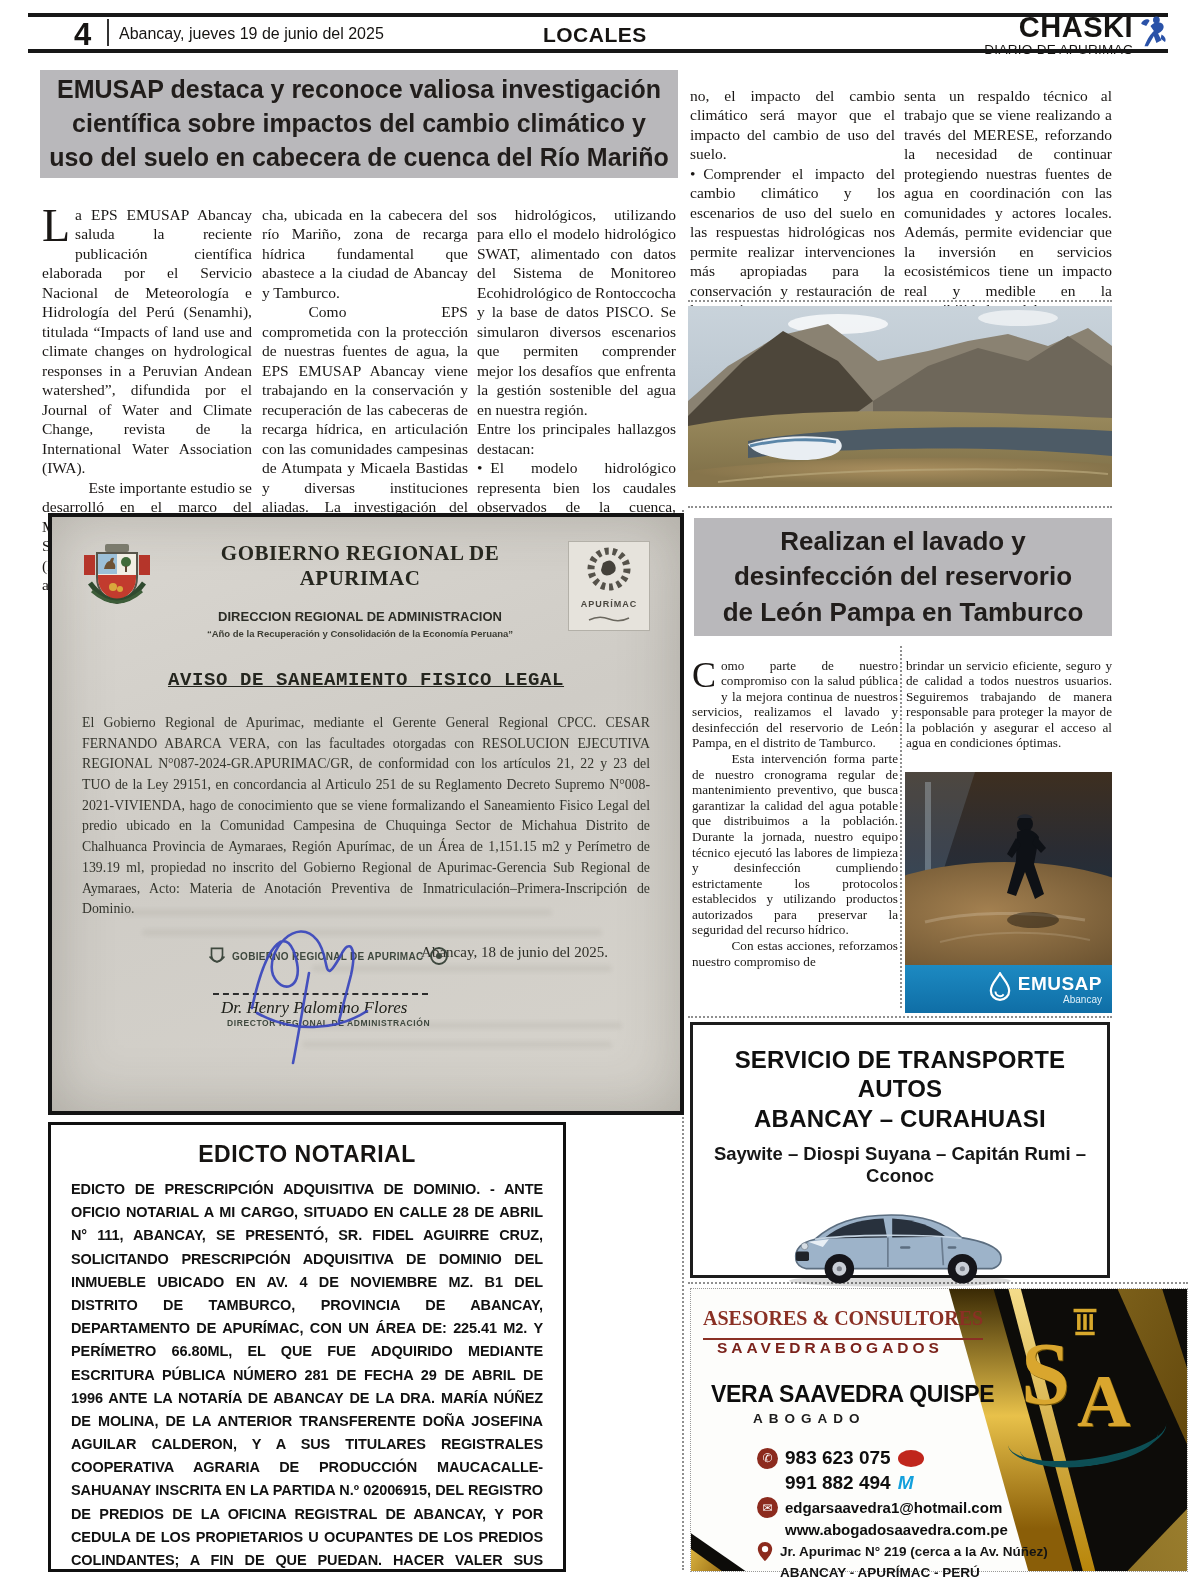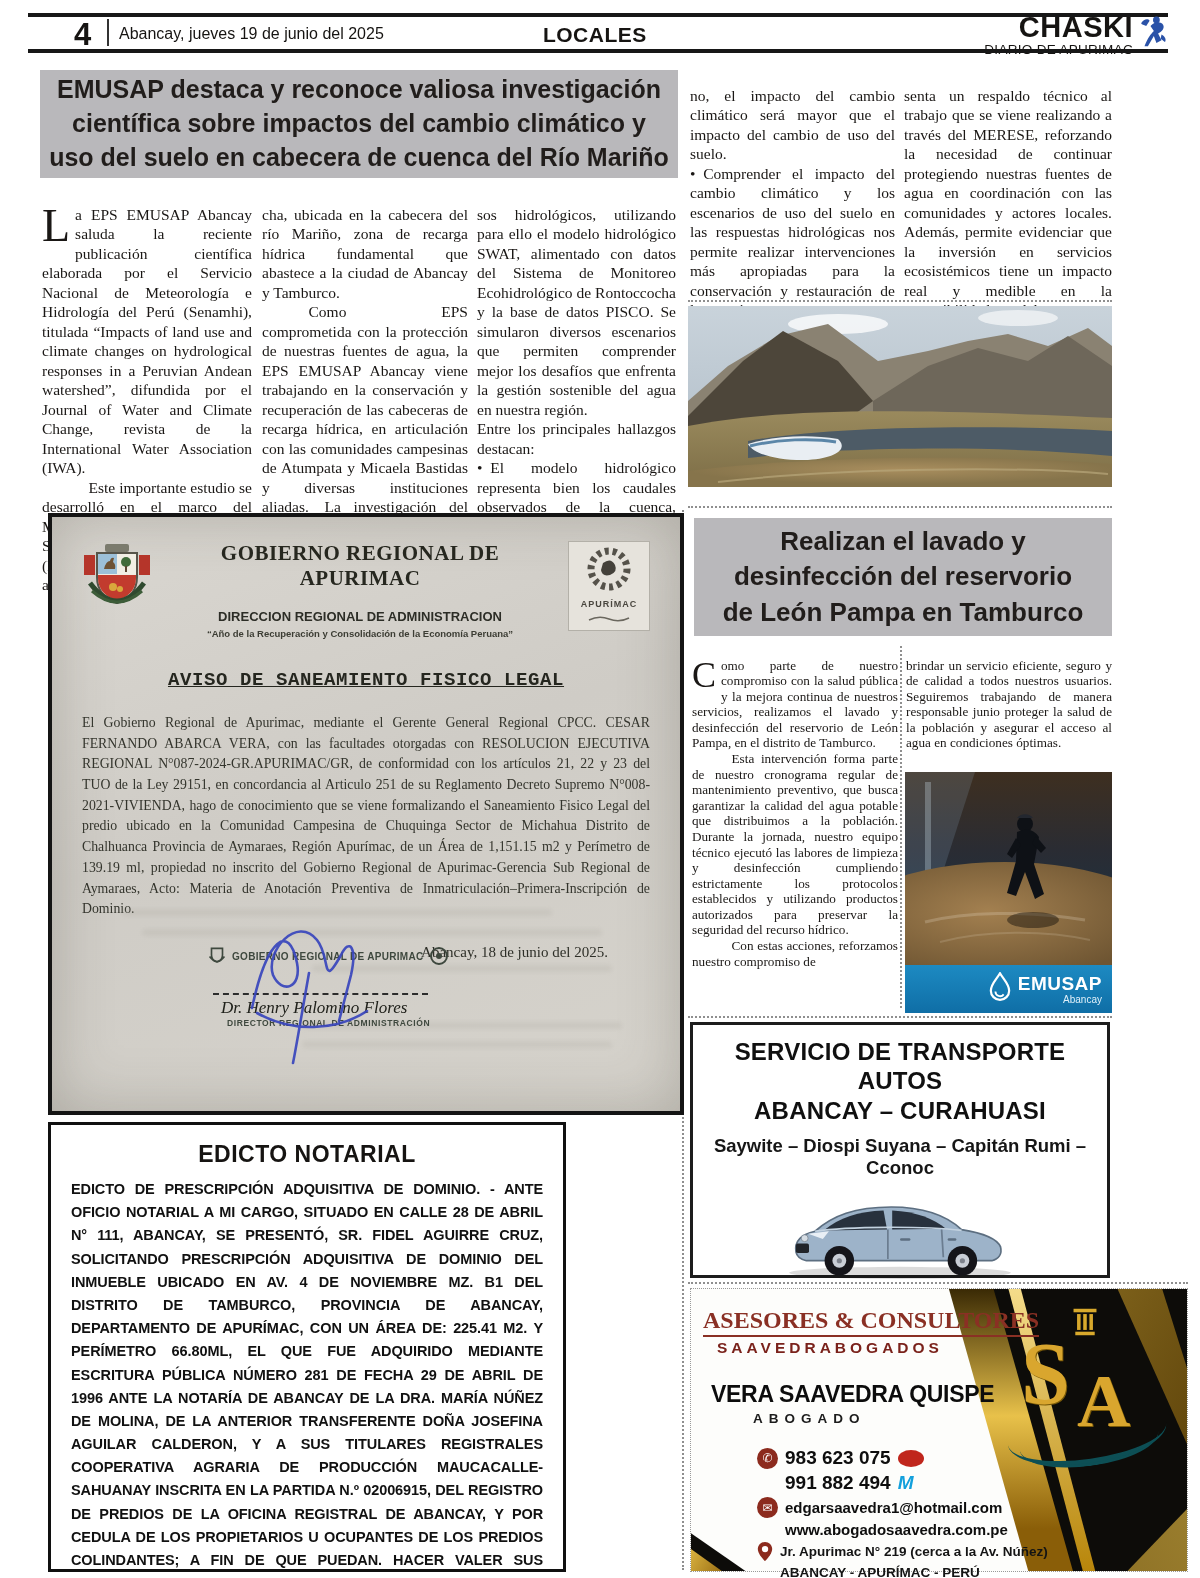--- a/index.html
+++ b/index.html
@@ -57,30 +57,30 @@
 
   
   .photo{overflow:hidden;}
   .emusap-band{position:absolute;left:0;right:0;bottom:0;height:48px;
                background:linear-gradient(180deg,#1d8ac2,#0f6ea6);
                display:flex;align-items:center;justify-content:flex-end;padding-right:10px;gap:7px;box-sizing:border-box;}
   .emusap-word{color:#fff;font-weight:900;font-size:19px;letter-spacing:.5px;line-height:1;}
   .emusap-sub{color:#dff0fa;font-size:10px;text-align:right;margin-top:1px;}
 
   
-  .trans{border:3px solid #1d1d1d;box-sizing:border-box;text-align:center;padding-top:12px;}
+  .trans{border:3px solid #1d1d1d;box-sizing:border-box;text-align:center;padding-top:20px;}
   .tr-title{font-size:24px;font-weight:900;line-height:1.22;letter-spacing:.2px;color:#101010;}
   .tr-route{font-size:18.5px;font-weight:bold;margin-top:10px;color:#161616;}
   .tr-addr{font-size:19px;font-weight:bold;margin-top:6px;}
   .tr-cel{font-size:19px;font-weight:bold;margin-top:10px;}
 
   
   .law{background:#fdfdfb;border:1px dotted #9a9a9a;box-sizing:border-box;}
-  .law-firm1{font-family:"Liberation Serif",serif;font-size:24px;font-weight:bold;color:#8a3024;
-             border-bottom:2px solid #8a3024;padding-bottom:1px;display:inline-block;}
+  .law-firm1{font-family:"Liberation Serif",serif;font-size:20px;font-weight:bold;color:#8a3024;
+             border-bottom:2px solid #8a3024;padding-bottom:8px;display:inline-block;}
   .law-firm2{font-size:15.5px;font-weight:bold;letter-spacing:4px;color:#7a221b;}
   .law-name{font-size:23px;font-weight:900;letter-spacing:-.3px;color:#0c0c0c;}
   .law-abog{font-size:13.5px;font-weight:bold;letter-spacing:6px;color:#1c1c1c;}
   .law-row{display:flex;align-items:center;gap:7px;margin-bottom:3px;}
   .law-num{font-size:19px;font-weight:bold;color:#0e0e0e;}
   .law-txt{font-size:15px;font-weight:bold;color:#0e0e0e;}
   .law-sm{font-size:13.5px;font-weight:bold;color:#141414;}
   .cicon{width:21px;height:21px;border-radius:50%;background:#8c2b1e;color:#fff;display:inline-flex;
          align-items:center;justify-content:center;font-size:12px;flex:0 0 21px;}
   .claro{width:26px;height:17px;border-radius:50%;background:#c0261c;display:inline-block;}
@@ -180,21 +180,21 @@
   <div class="abs headline-box" style="left:694px;top:518px;width:418px;height:118px;">
     <div class="t h2t" style="padding:0 4px;">Realizan el lavado y desinfección del reservorio de León Pampa en Tamburco</div>
   </div>
 
   <div class="abs newscol small" style="left:692px;top:642px;width:206px;">
     <span class="dropcap small">C</span><span>omo parte de nuestro compromiso con la salud pública y la mejora continua de nuestros servicios, realizamos el lavado y desinfección del reservorio de León Pampa, en el distrito de Tamburco.
    Esta intervención forma parte de nuestro cronograma regular de mantenimiento preventivo, que busca garantizar la calidad del agua potable que distribuimos a la población. Durante la jornada, nuestro equipo técnico ejecutó las labores de limpieza y desinfección cumpliendo estrictamente los protocolos establecidos y utilizando productos autorizados para preservar la seguridad del recurso hídrico.
    Con estas acciones, reforzamos nuestro compromiso de</span>
   </div>
   <div class="abs newscol small" style="left:906px;top:642px;width:206px;">
-    <span>brindar un servicio eficiente, seguro y de calidad a todos nuestros usuarios. Seguiremos trabajando de manera responsable junio proteger la salud de la población y asegurar el acceso al agua en condiciones óptimas.</span>
+    <span>brindar un servicio eficiente, seguro y de calidad a todos nuestros usuarios. Seguiremos trabajando de manera responsable para proteger la mayor de la población y asegurar el acceso al agua en condiciones óptimas.</span>
   </div>
   <div class="abs dotv" style="left:900px;top:646px;height:362px;"></div>
 
   <div class="abs photo" style="left:905px;top:772px;width:207px;height:241px;">
     <svg width="207" height="193" viewBox="0 0 207 193">
       <defs>
         <linearGradient id="wall" x1="0" y1="0" x2="0" y2="1">
             <stop offset="0" stop-color="#3e2f20"></stop>
             <stop offset=".6" stop-color="#2a2c33"></stop>
             <stop offset="1" stop-color="#20303e"></stop>

